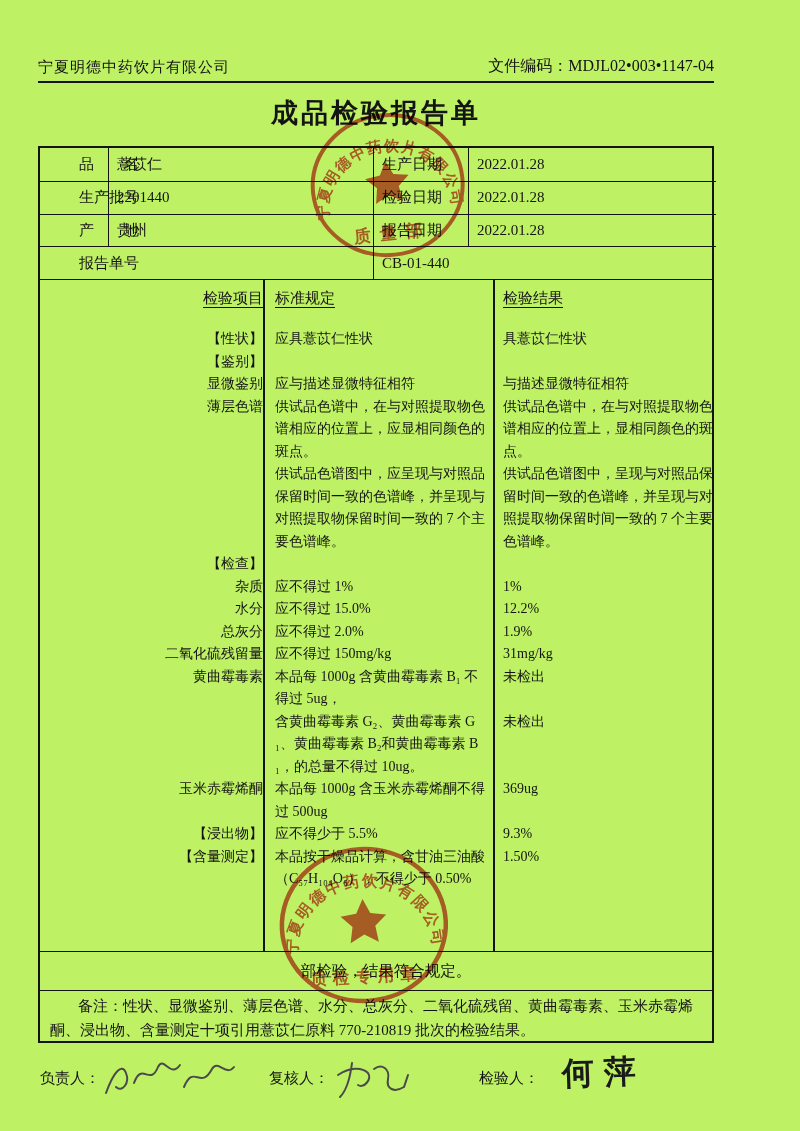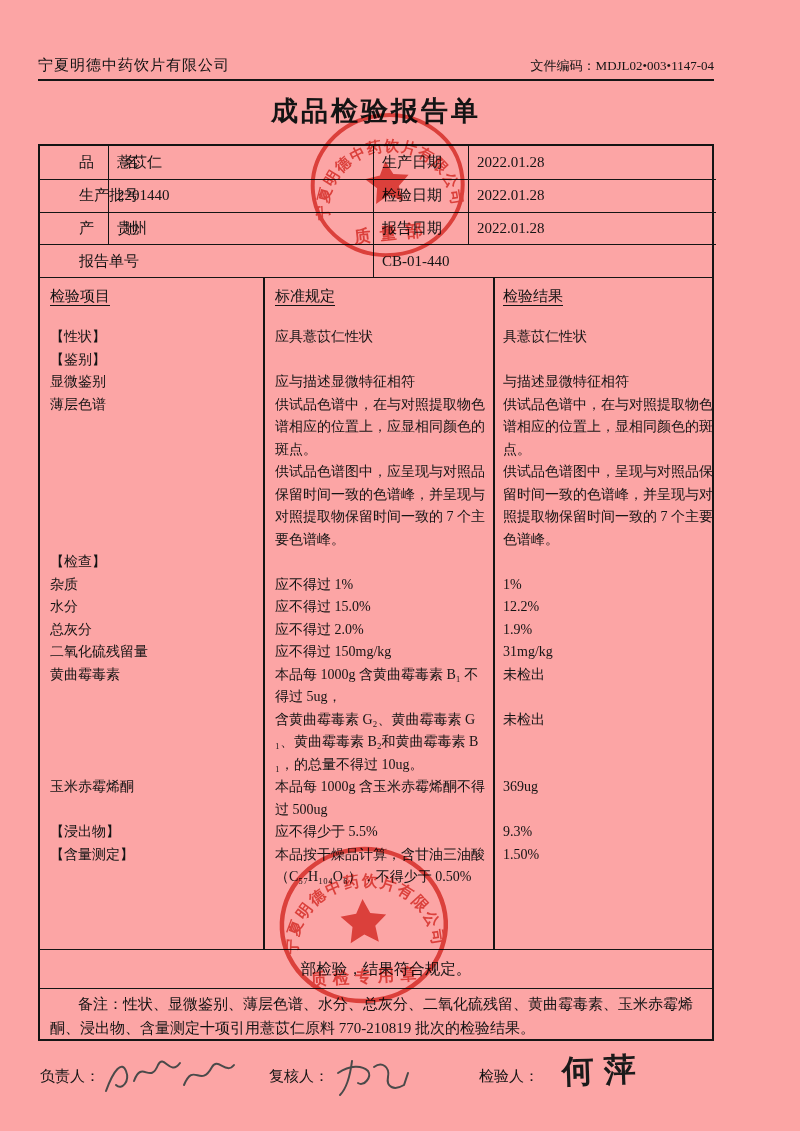--- a/index.html
+++ b/index.html
@@ -1,42 +1,42 @@
 <!DOCTYPE html>
 <html><head>
 <meta charset="utf-8">
 <style>
   html,body{margin:0;padding:0;background:#ffffff;}
-  .page{position:relative;width:800px;height:1131px;background:#fca5a5;
+  .page{position:relative;width:800px;height:1131px;background:#bef264;
         font-family:"Liberation Serif","DejaVu Serif",serif;color:#141414;overflow:hidden;}
   .inner{position:absolute;left:38px;top:0;width:676px;}
   
   .hdr{padding-top:56px;display:flex;justify-content:space-between;align-items:flex-end;
        border-bottom:2px solid #141414;padding-bottom:4px;}
   .hdr .co{font-size:15px;letter-spacing:1px;}
-  .hdr .code{font-size:13px;}
+  .hdr .code{font-size:16px;}
   .title{text-align:center;font-size:27px;font-weight:700;letter-spacing:3px;margin:12px 0 0 0;}
   
   .sheet{margin-top:15px;border:2px solid #141414;width:676px;box-sizing:border-box;}
   .info{display:grid;grid-template-columns:68px 265px 95px 248px;height:131px;
         grid-template-rows:repeat(4,1fr);font-size:15px;}
   .info .cell{border-top:1.5px solid #141414;border-left:1.5px solid #141414;
         display:flex;align-items:center;padding-left:8px;box-sizing:border-box;white-space:nowrap;overflow:visible;}
   .info .cell.r1{border-top:none;}
   .info .cell.c1{border-left:none;padding-left:39px;}
   .info .span2{grid-column:1 / 3;}
   .info .span2v{grid-column:3 / 5;}
   
   .main{position:relative;height:671px;border-top:1.5px solid #141414;overflow:hidden;
         font-size:14px;line-height:22.5px;}
   .vline{position:absolute;top:0;bottom:0;width:1.5px;background:#141414;}
   .v1{left:223px;} .v2{left:453px;}
   .mrow{display:grid;grid-template-columns:223px 230px 223px;}
   .mrow .c{box-sizing:border-box;word-break:break-all;}
-  .mrow .c1{padding-left:10px;}
+  .mrow .c1{padding-left:10px;text-align:right;}
   .mrow .c2{padding:0 4px 0 12px;}
   .mrow .c3{padding:0 2px 0 10px;}
   .mhead{padding-top:7px;height:34px;box-sizing:border-box;font-size:15px;}
   .mhead .c{word-break:keep-all;}
   .mhead .c2,.mhead .c3{}
   .mhead span{text-decoration:underline;text-underline-offset:4px;}
   .rows-start{height:14px;}
   
   .concl{border-top:1.5px solid #141414;height:39px;box-sizing:border-box;
          display:flex;align-items:center;justify-content:center;font-size:15.5px;}

